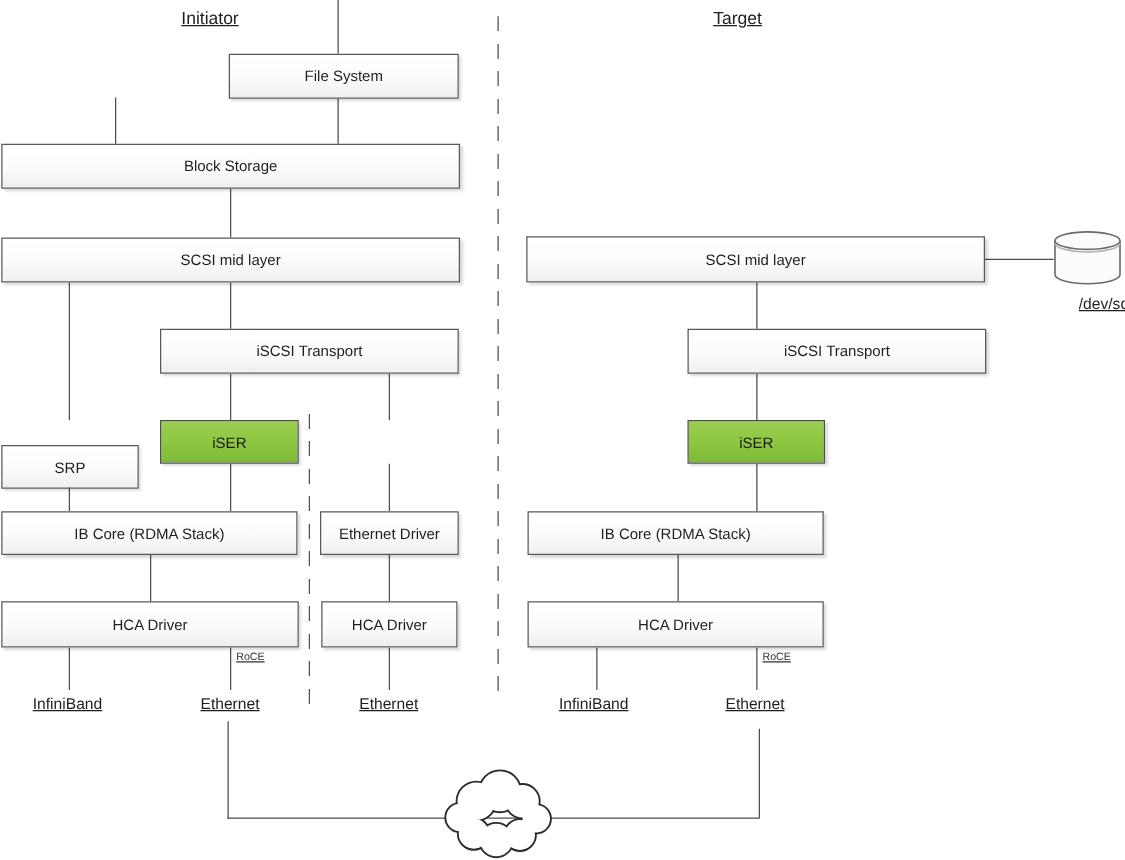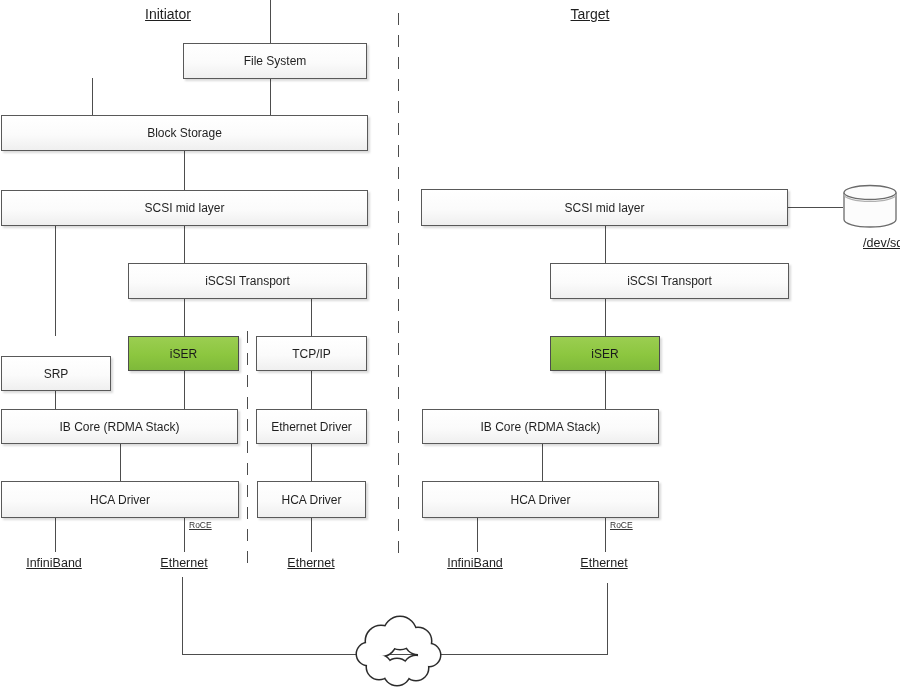--- a/index.html
+++ b/index.html
@@ -82,23 +82,20 @@
     </div>
   <div class="box" style="left:128px;top:263px;width:239px;height:36px;">
     <span>iSCSI Transport</span>
     </div>
   <div class="box" style="left:1px;top:356px;width:110px;height:35px;justify-content:center;">
     <span>SRP</span>
     </div>
   <div class="box green" style="left:128px;top:336px;width:111px;height:35px;">
     <span>iSER</span>
     </div>
-  <div class="box" style="left:256px;top:336px;width:111px;height:35px;">
-    <span>TCP/IP</span>
-    </div>
   <div class="box" style="left:1px;top:409px;width:237px;height:35px;">
     <span>IB Core (RDMA Stack)</span>
     </div>
   <div class="box" style="left:256px;top:409px;width:111px;height:35px;text-align:center;">
     <span>Ethernet Driver</span>
     </div>
   <div class="box" style="left:1px;top:481px;width:238px;height:37px;">
     <span>HCA Driver</span>
     </div>
   <div class="box" style="left:257px;top:481px;width:109px;height:37px;">

